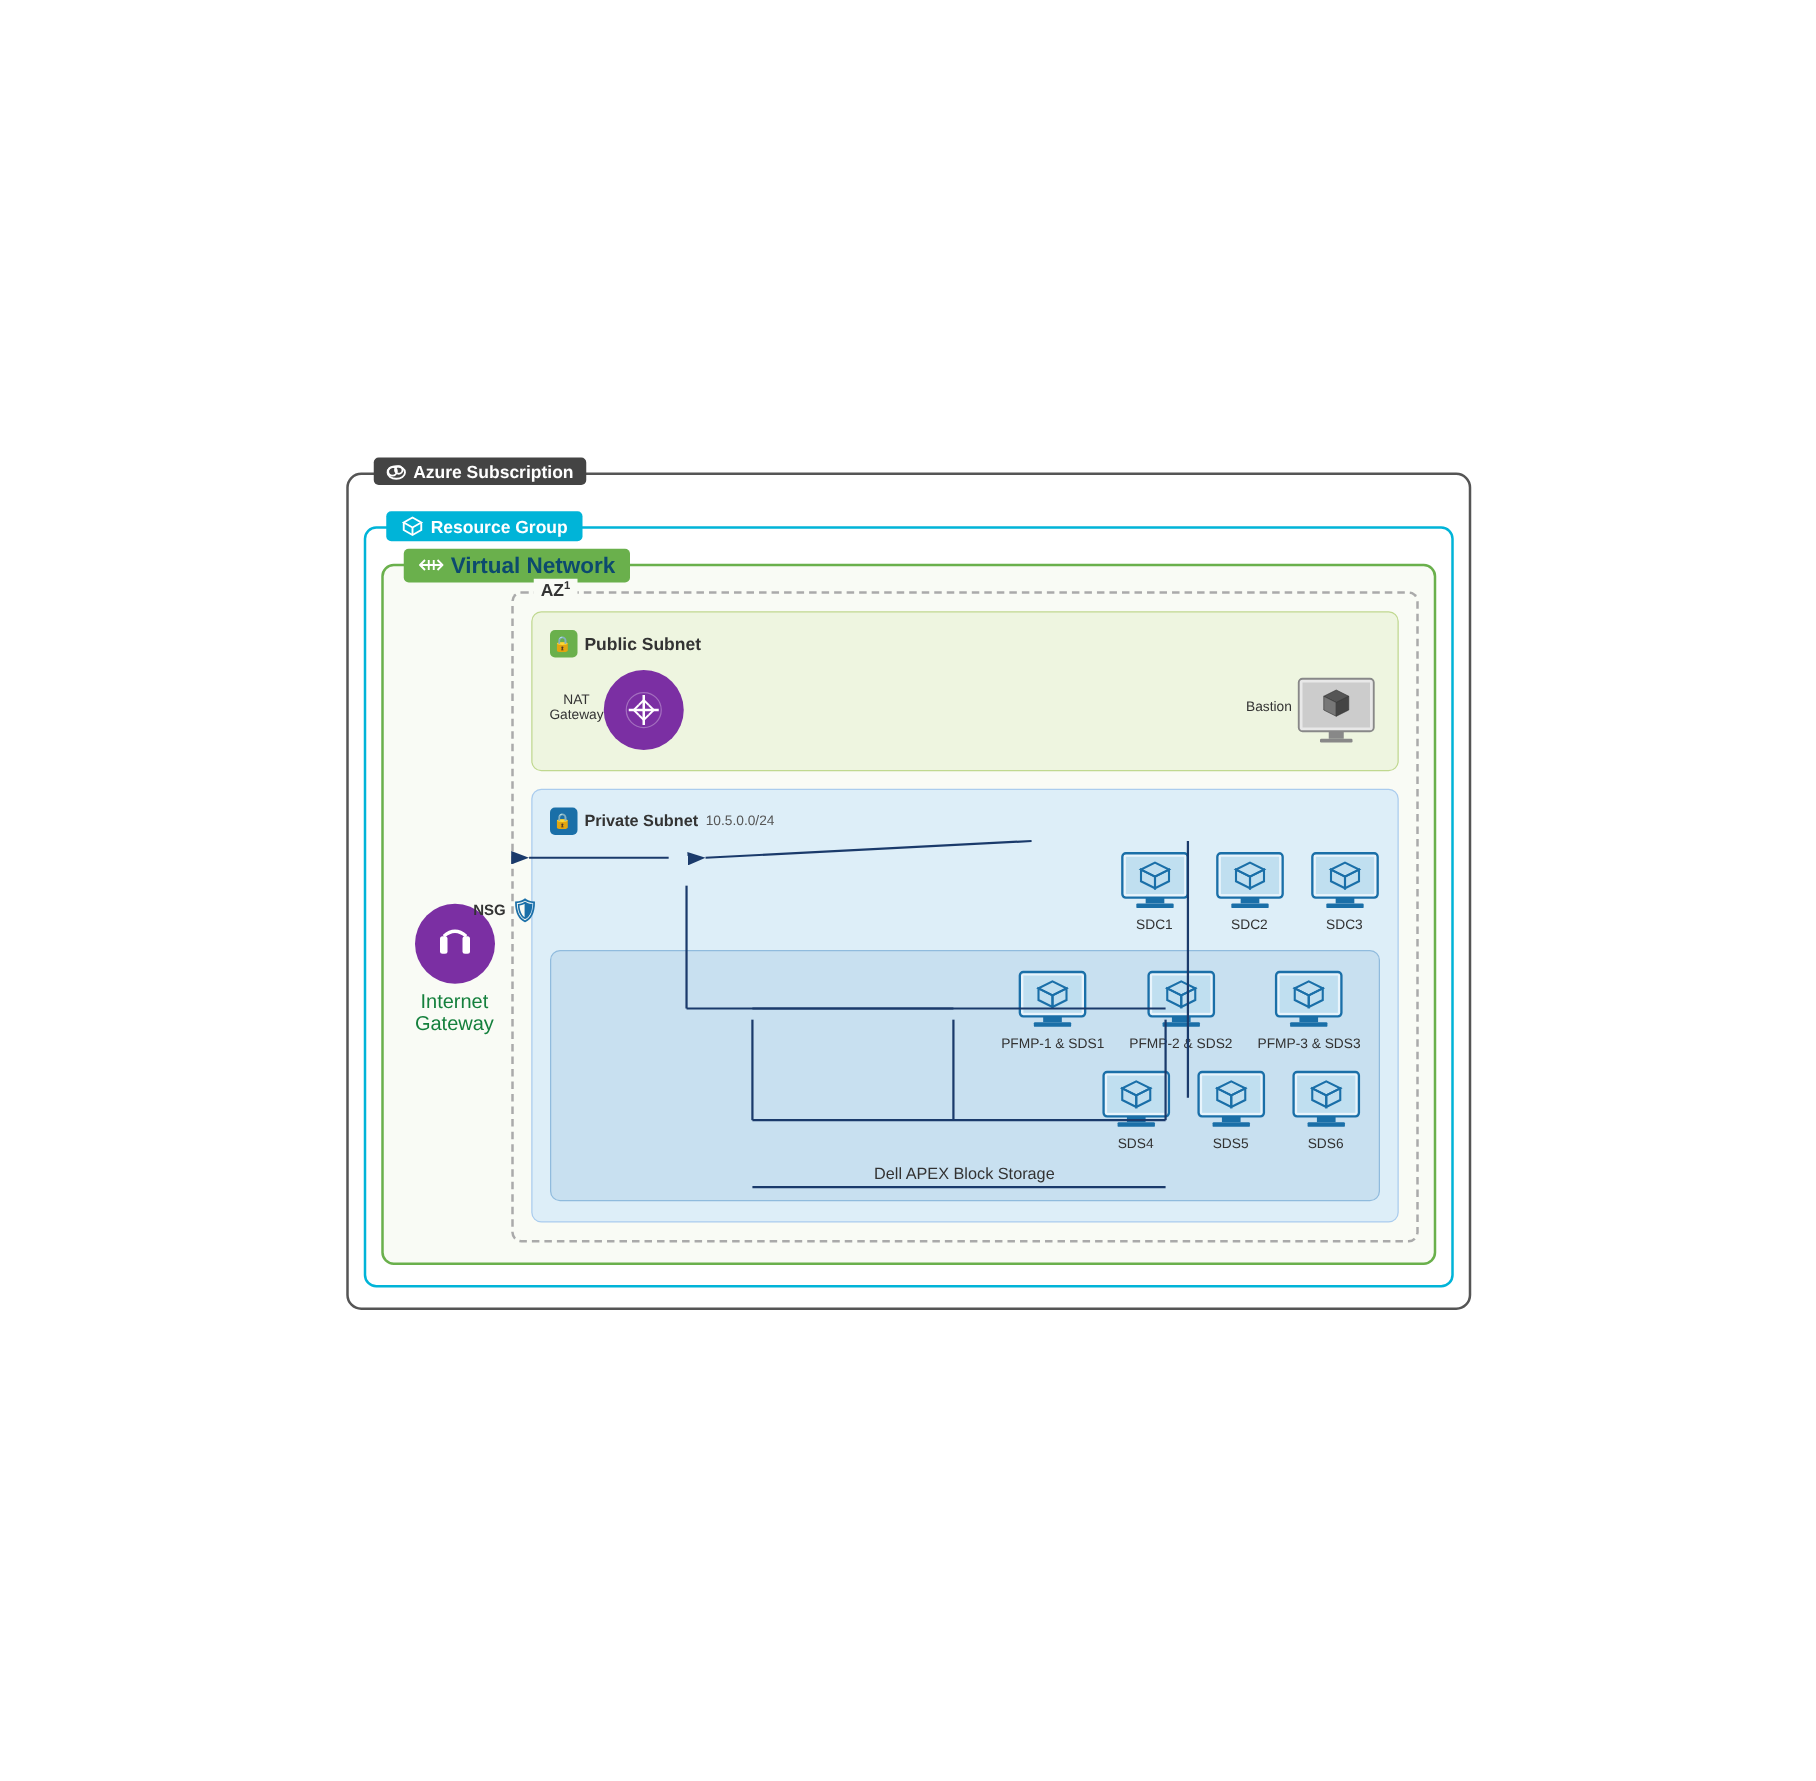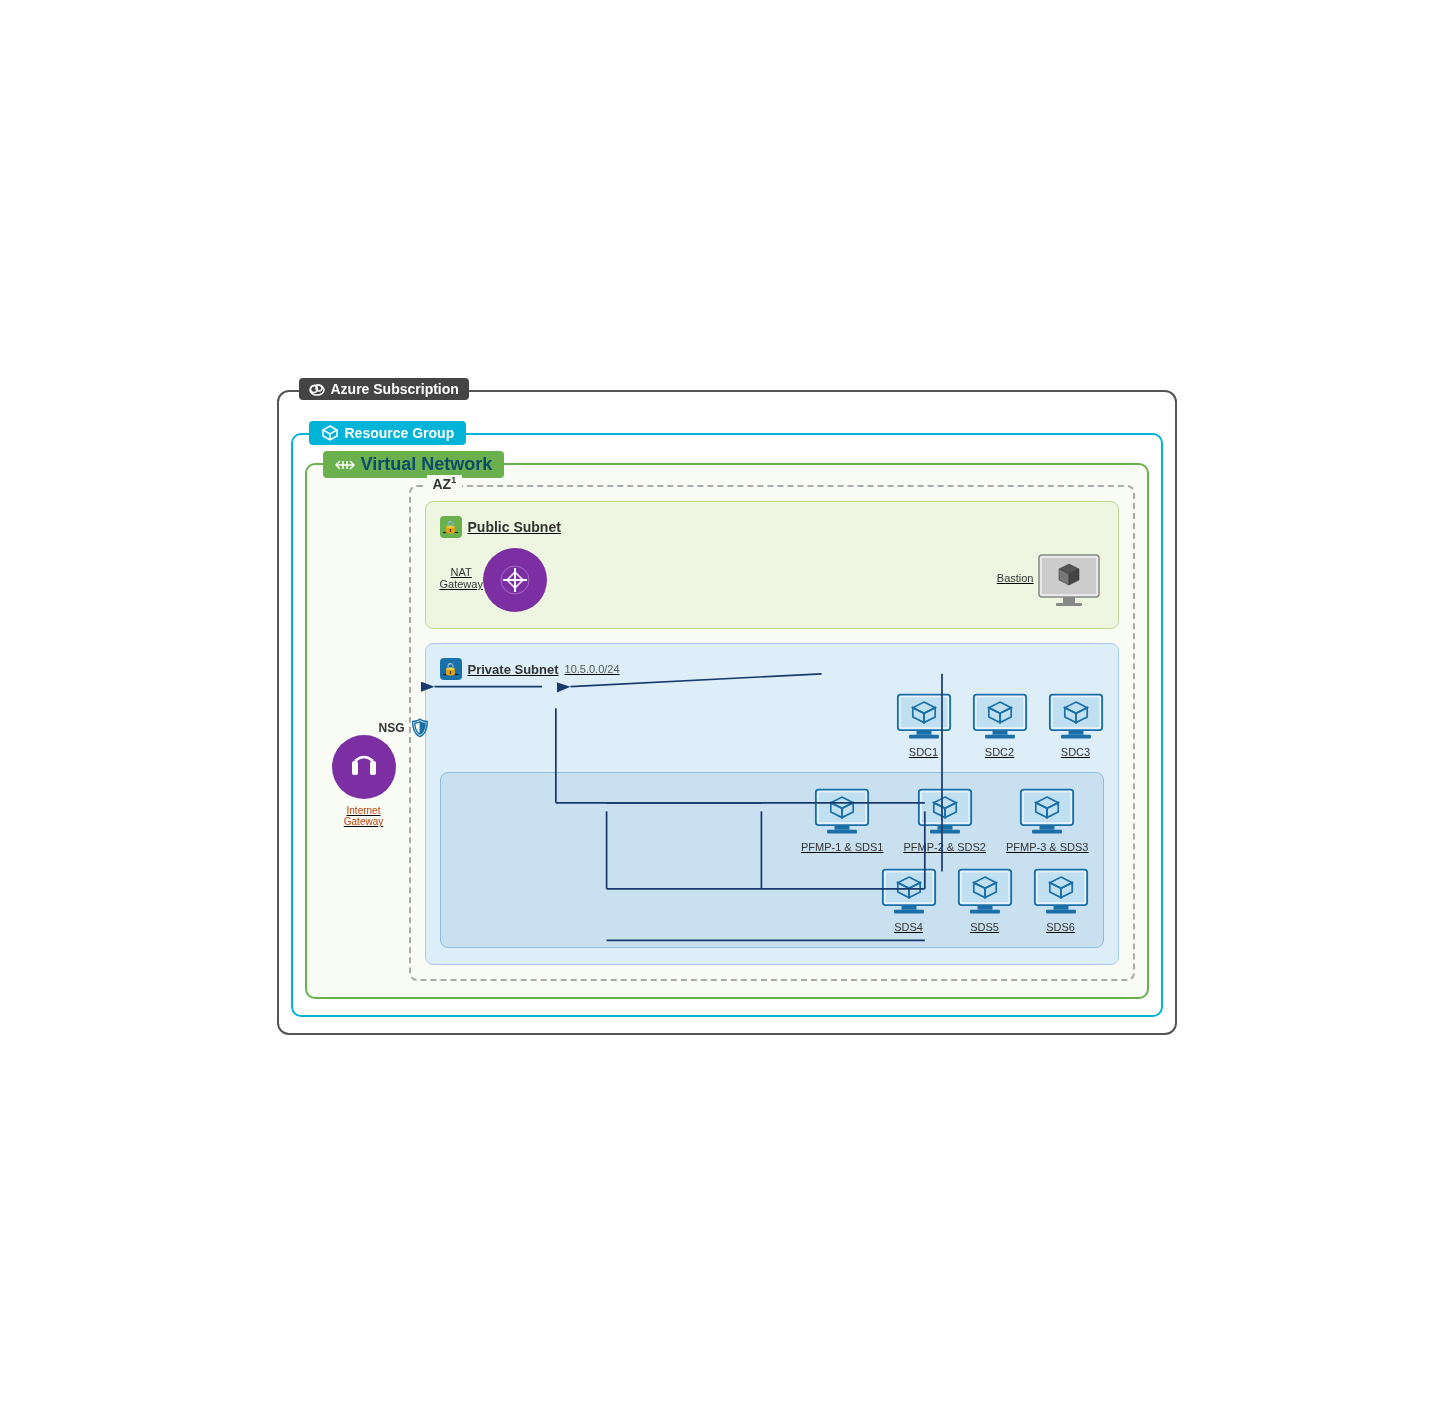--- a/index.html
+++ b/index.html
@@ -42,21 +42,20 @@
       gap: 6px;
     }
 
     
     .resource-group {
       border: 2px solid #00b4d8;
       border-radius: 10px;
       padding: 10px 12px 16px 12px;
       position: relative;
       margin-top: 31px;
-      text-decoration: underline;
     }
 
     .resource-group-label {
       position: absolute;
       top: -14px;
       left: 16px;
       background: #00b4d8;
       color: #fff;
       font-size: 14px;
       font-weight: bold;
@@ -184,23 +183,23 @@
       background: #7b2fa3;
       border-radius: 50%;
       display: flex;
       align-items: center;
       justify-content: center;
       color: white;
       font-size: 28px;
     }
 
     .internet-gateway-label {
-      font-size: 10px;
+      font-size: 16px;
       text-align: center;
-      color: #c2410c;
+      color: #15803d;
       margin-top: 6px;
     }
 
     
     .node-grid {
       display: flex;
       gap: 20px;
       justify-content: flex-end;
       align-items: center;
     }
@@ -564,20 +563,23 @@
                         <rect x="22" y="40" width="16" height="5" fill="#1a6fa8"></rect>
                         <rect x="14" y="45" width="32" height="4" rx="1" fill="#1a6fa8"></rect>
                         <polygon points="30,10 42,16 30,22 18,16" fill="none" stroke="#1a6fa8" stroke-width="1.8"></polygon>
                         <polygon points="18,16 18,26 30,32 30,22" fill="none" stroke="#1a6fa8" stroke-width="1.8"></polygon>
                         <polygon points="42,16 42,26 30,32 30,22" fill="none" stroke="#1a6fa8" stroke-width="1.8"></polygon>
                       </svg>
                       <span class="node-label">SDS6</span>
                     </div>
                   </div>
 
+                  <div class="dell-apex-label">
+                    <span>Dell APEX Block Storage</span>
+                  </div>
                 </div>
 
               </div>
 
             </div>
 
           </div>
         </div>
 
       </div>

